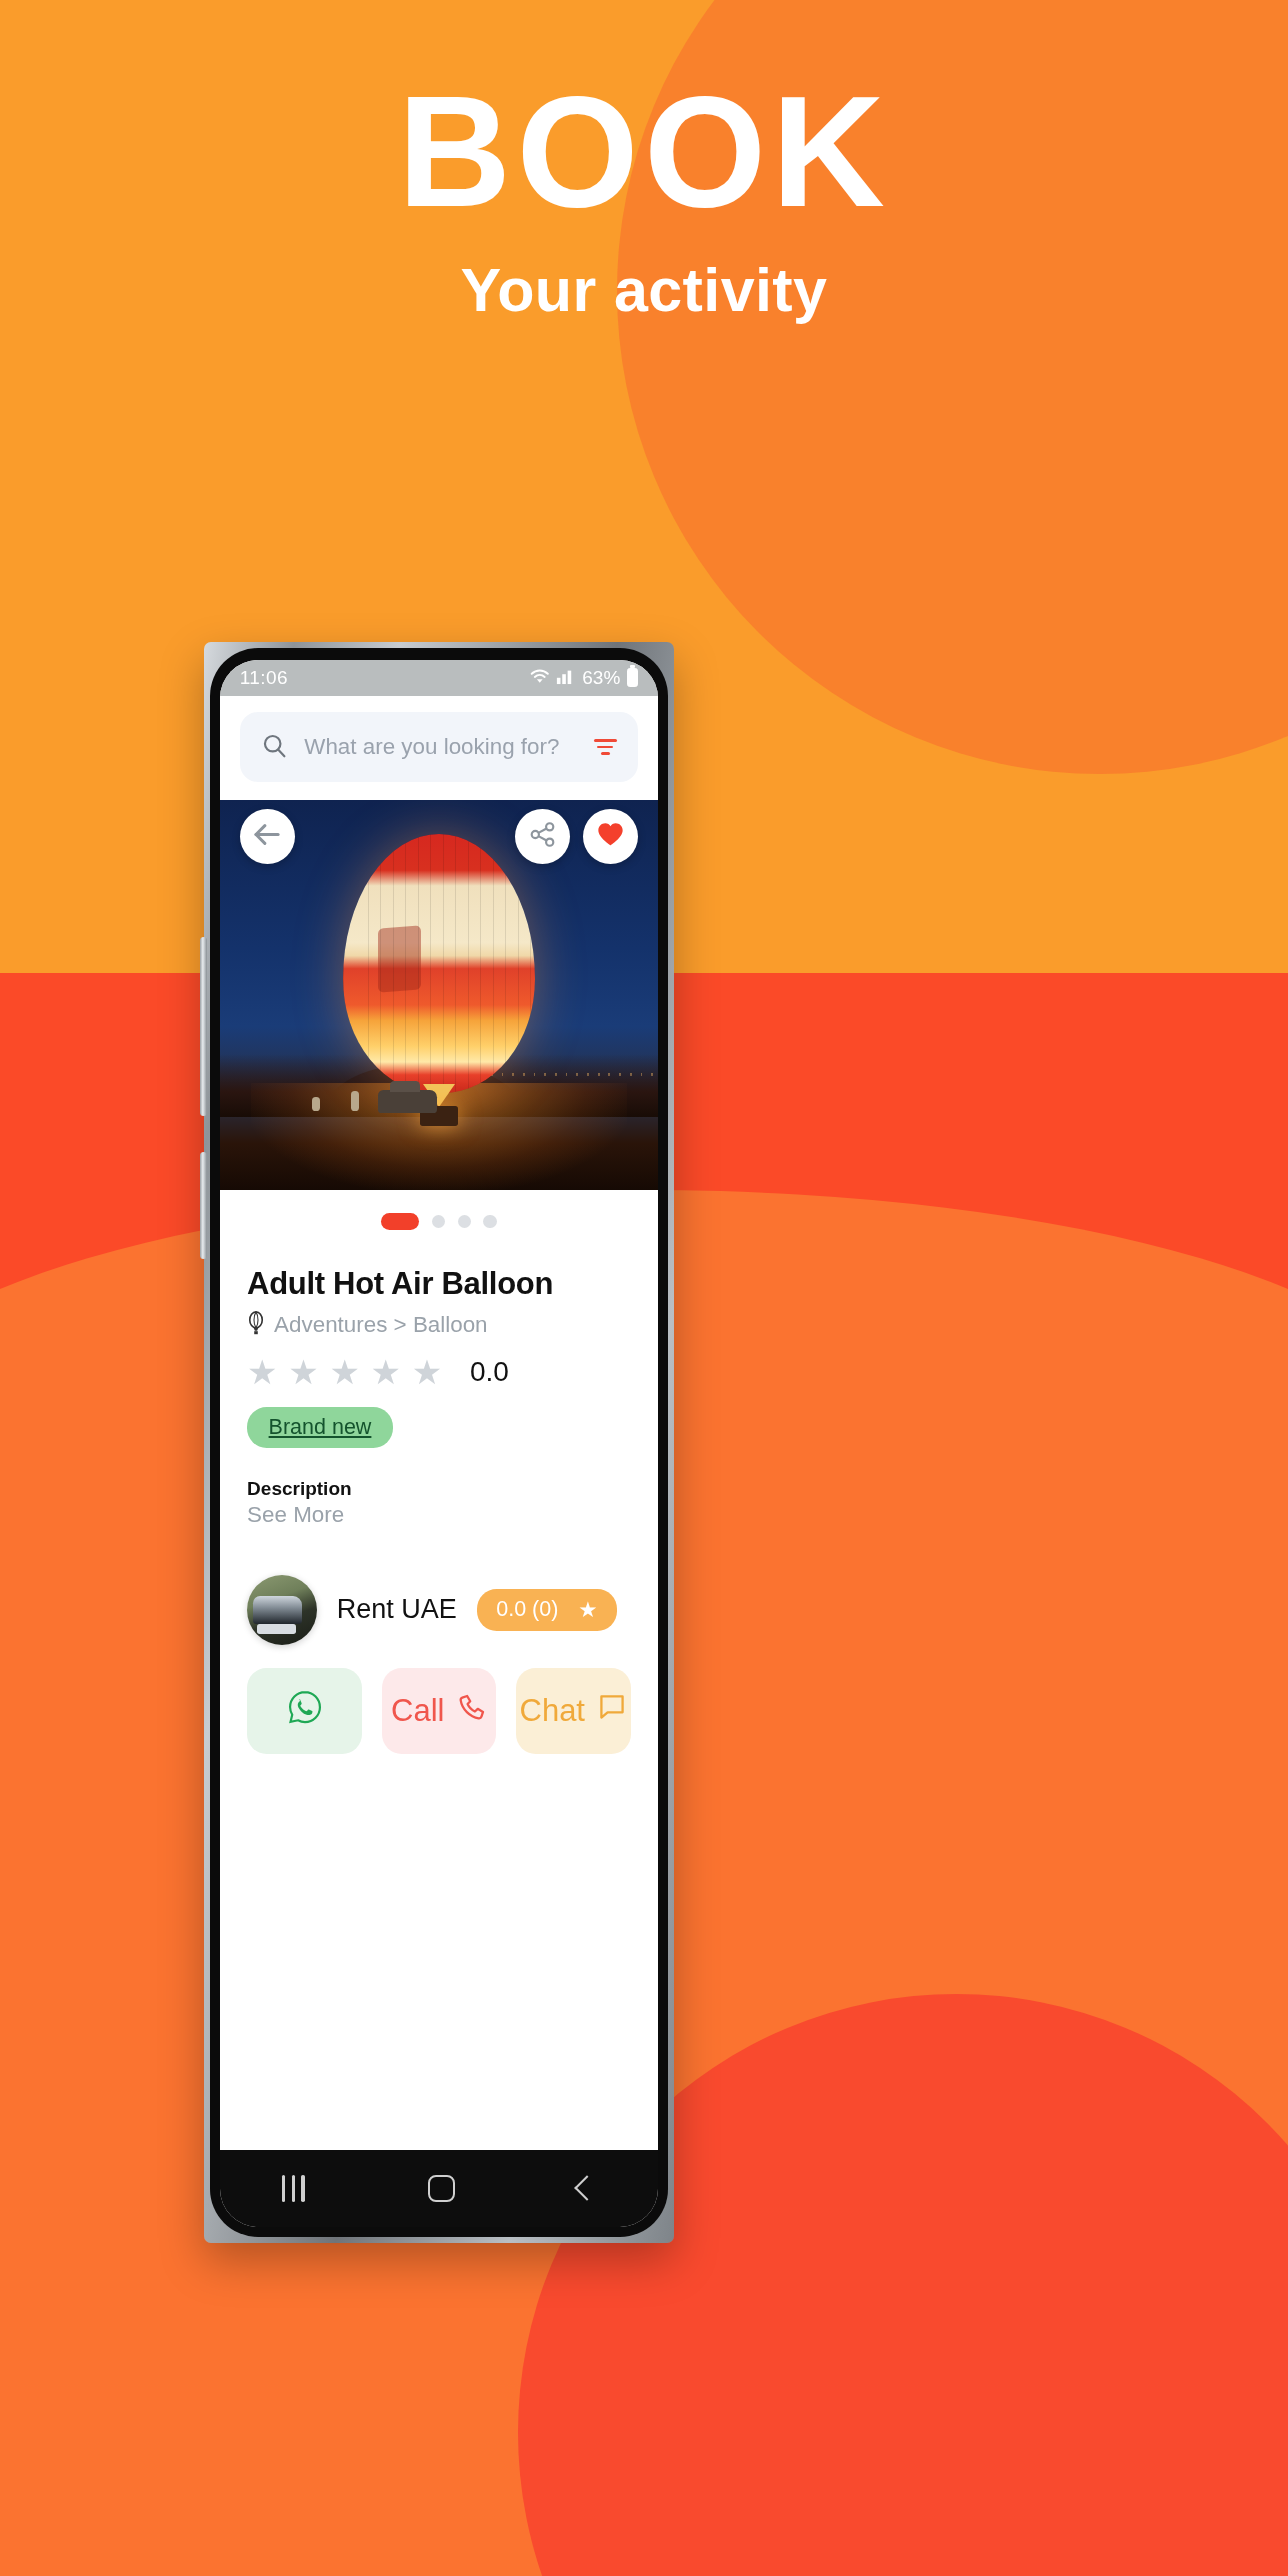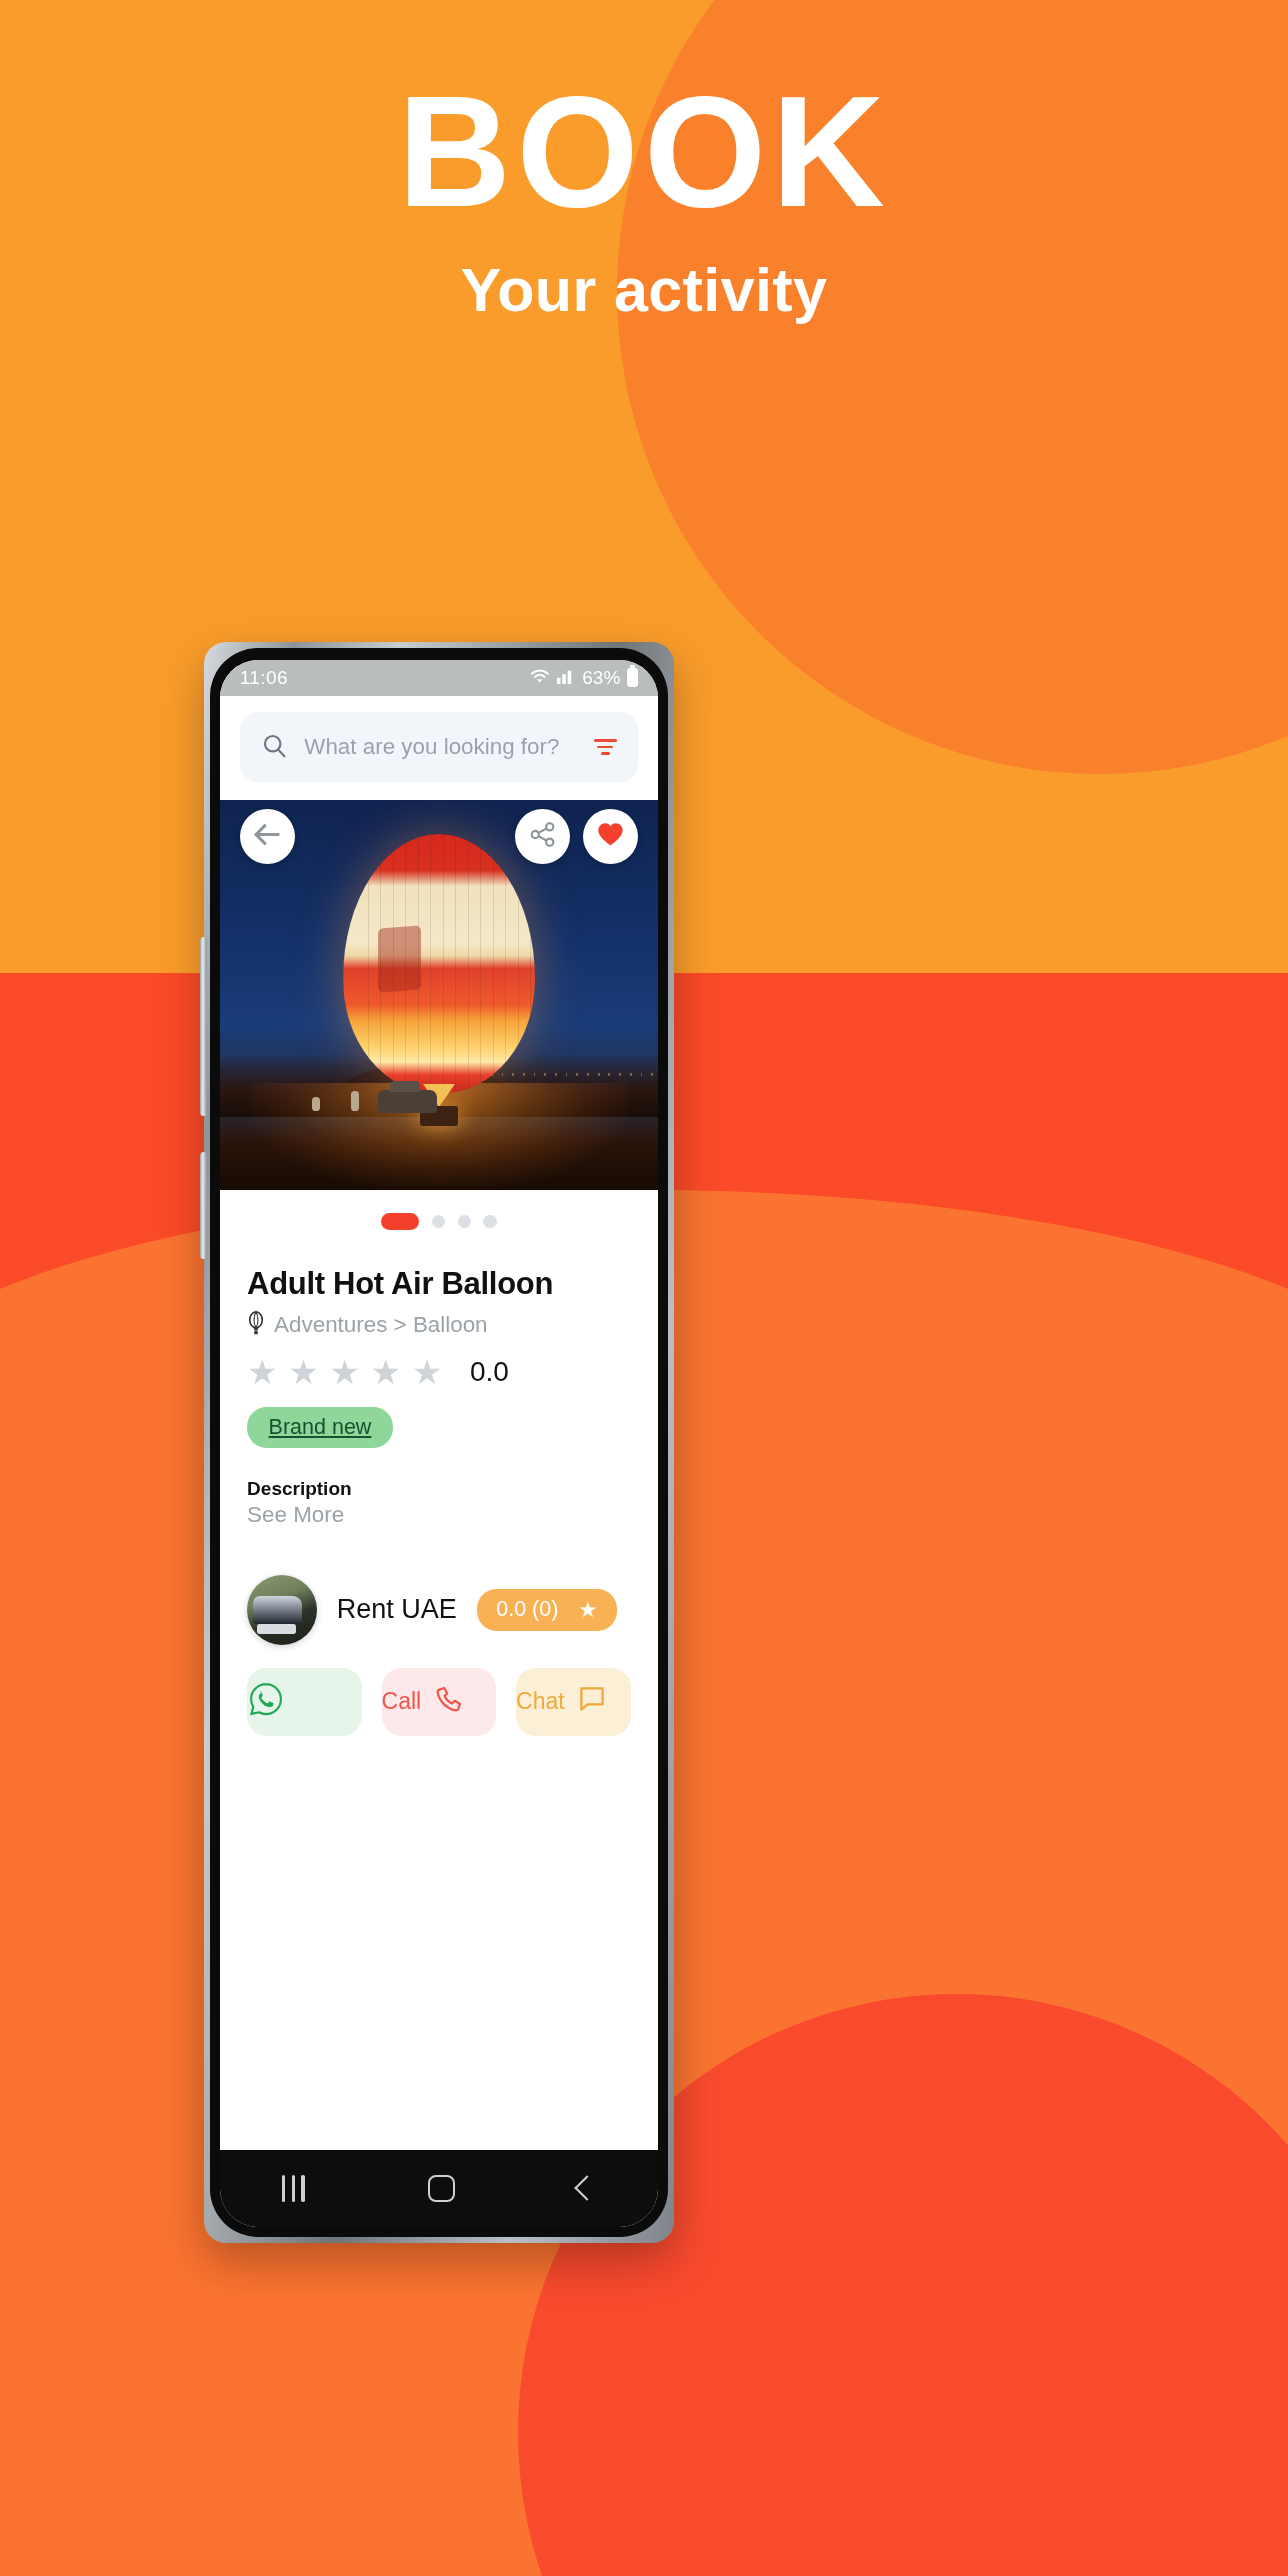--- a/index.html
+++ b/index.html
@@ -46,21 +46,21 @@
   }
   .headline .sub {
     font-size:61px; font-weight:bold; color:#FFFFFF;
     letter-spacing:0.4px; margin-top:25px;
   }
 
   
   .phone {
     position:absolute; left:204px; top:642px;
     width:470px; height:1601px; z-index:10;
-    border-radius:22px;
+    border-radius:7px;
     background:linear-gradient(100deg,#d6dade 0%,#8e9499 12%,#c7ccd0 26%,#6f7479 55%,#b9bfc4 78%,#7e8489 100%);
     padding:6.3px;
     box-shadow:0 18px 45px rgba(0,0,0,.28);
   }
   .phone-inner {
     width:100%; height:100%; border-radius:48px;
     background:#0b0b0b; padding:11.6px 9.8px 9.8px 9.8px; overflow:hidden;
   }
   .screen {
     width:100%; height:100%; border-radius:38px;
@@ -219,22 +219,22 @@
   }
   .vendor-name { font-size:27px; color:#111; }
   .vendor-rate {
     display:inline-flex; align-items:center; gap:20px;
     background:#F9B253; color:#fff; font-size:21.5px;
     padding:8px 19.7px; border-radius:19.7px;
   }
 
   .actions { display:flex; gap:19.7px; padding:23px 0 21.5px 0; }
   .act {
-    flex:1; height:68px; border-radius:19.7px; display:flex;
-    align-items:center; justify-content:flex-start; gap:12.5px; font-size:23px;
+    flex:1; height:86px; border-radius:19.7px; display:flex;
+    align-items:center; justify-content:center; gap:12.5px; font-size:31px;
   }
   .act.wa { background:#E6F4E9; }
   .act.call { background:#FDE9EA; color:#F0564C; }
   .act.chat { background:#FBEFD6; color:#F0A93A; }
 
   
   .navbar {
     height:77px; background:#0d0d0d; display:flex; align-items:center;
     justify-content:space-around; flex:0 0 auto;
   }

